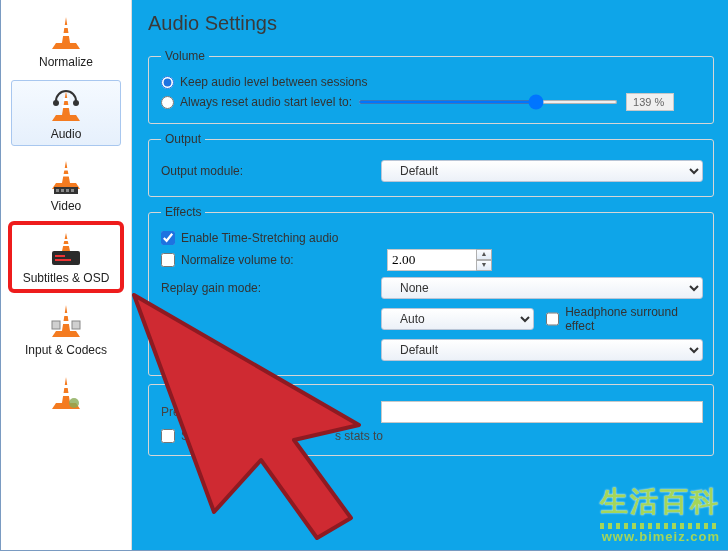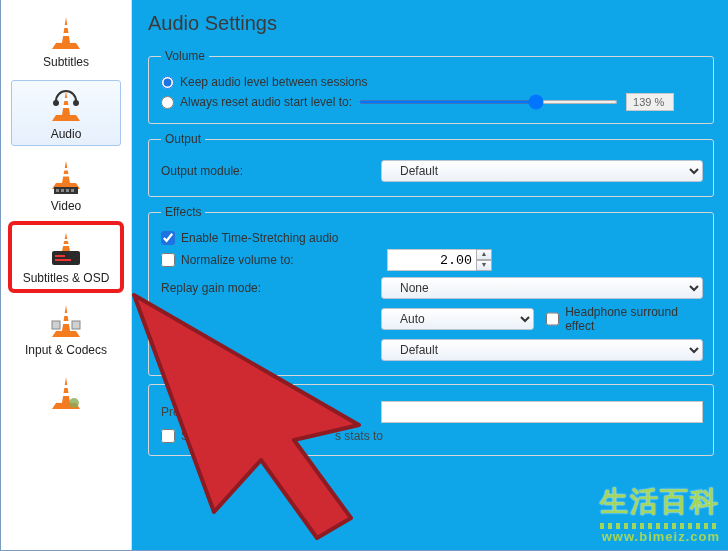--- a/index.html
+++ b/index.html
@@ -19,21 +19,21 @@
 .radio-row{display:flex;align-items:center;margin:4px 0}
 input[type=radio]{margin:0 6px 0 0;accent-color:#1e73e0}
 .slider-wrap{display:flex;align-items:center;gap:6px;margin-left:4px}
 input[type=range]{width:260px;height:4px}
 .pct{border:1px solid #c8c8c8;background:#f0f0f0;padding:2px 6px;font-size:11px;min-width:34px;text-align:left;color:#666}
 .kv{display:flex;align-items:center;margin:6px 0}
 .kv .k{width:220px;flex-shrink:0}
 select{border:1px solid #b9c5d6;background:linear-gradient(#fff,#ecf1f8);height:22px;padding:1px 14px;font-family:inherit;font-size:12px;color:#333;border-radius:3px}
 select.wide{flex:1}
 select.mid{width:160px}
-input[type=text].num{width:80px;text-align:right;border:1px solid #c8c8c8;height:18px;padding:1px 4px;font-family:Liberation Mono, monospace}
+input[type=text].num{width:80px;text-align:left;border:1px solid #c8c8c8;height:18px;padding:1px 4px;font-family:Liberation Serif, serif}
 .spinbtns{display:inline-flex;flex-direction:column;margin-left:-1px}
 .spinbtns span{width:14px;height:9px;border:1px solid #b0b0b0;background:linear-gradient(#fafcff,#e4ecf6);font-size:7px;line-height:7px;text-align:center;color:#555}
 .indent{padding-left:22px}
 .cursor{position:absolute;left:118px;top:280px;width:300px;height:270px;pointer-events:none}
 .watermark{position:absolute;right:8px;bottom:6px;text-align:right}
 .watermark .zh{font-size:28px;font-weight:700;color:#a4d65a;letter-spacing:2px;text-shadow:0 0 2px #fff}
 .watermark .url{font-size:13px;color:#a4d65a;font-weight:600;letter-spacing:1px}
 .watermark .dots{height:6px;margin-top:2px;background:repeating-linear-gradient(90deg,#a4d65a 0 4px,transparent 4px 8px)}
 .cut-text{color:#444}
 </style>
@@ -45,21 +45,21 @@
   <div class="sidebar">
     <div class="sidebar-item">
       <div class="cone">
         <svg viewBox="0 0 32 36">
             <path d="M16 2 L20 28 H12 Z" fill="#f47b20"></path>
             <rect x="13" y="10" width="6" height="3" fill="#fff"></rect>
             <rect x="12" y="18" width="8" height="3" fill="#fff"></rect>
             <path d="M6 28 H26 L30 34 H2 Z" fill="#f47b20"></path>
           </svg>
       </div>
-      <span>Subtitles</span>
+      <span>Normalize</span>
     </div>
     <div class="sidebar-item selected">
       <div class="cone">
         <svg viewBox="0 0 32 36">
             <path d="M16 4 L20 28 H12 Z" fill="#f47b20"></path>
             <rect x="13" y="11" width="6" height="3" fill="#fff"></rect>
             <rect x="12" y="18" width="8" height="3" fill="#fff"></rect>
             <path d="M6 28 H26 L30 34 H2 Z" fill="#f47b20"></path>
             <path d="M6 14 A10 10 0 0 1 26 14" fill="none" stroke="#333" stroke-width="2"></path>
             <circle cx="6" cy="16" r="3" fill="#333"></circle>

